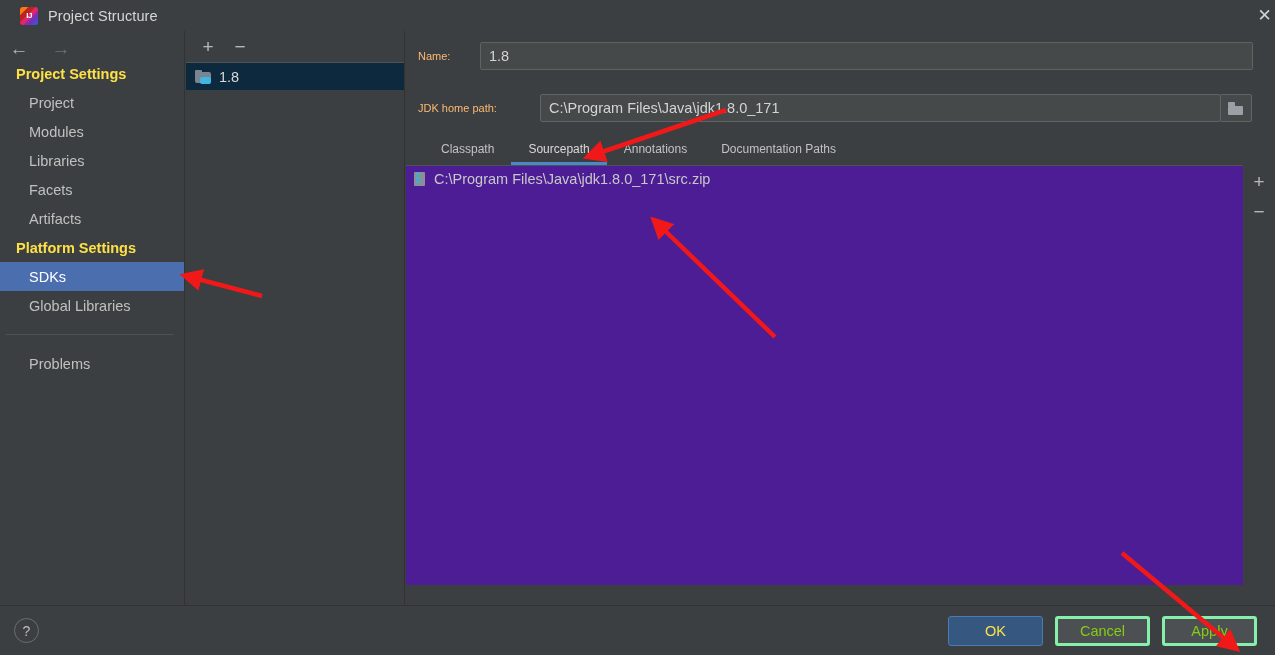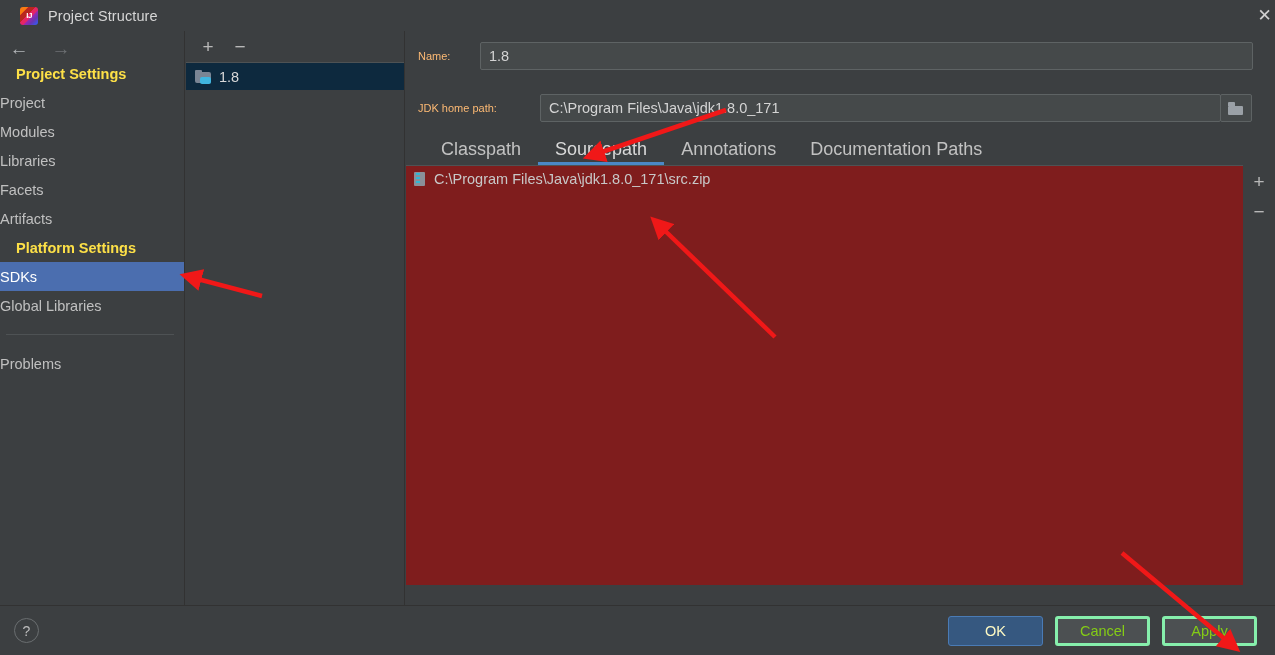--- a/index.html
+++ b/index.html
@@ -64,21 +64,21 @@
     display: flex; align-items: center; justify-content: center;
   }
   .nav-arrow.dim { color: #6e7174; }
 
   .group-head {
     font-size: 14.5px; font-weight: bold; color: #fde047;
     padding-left: 16px; height: 29px; display: flex; align-items: center;
   }
   .nav-item {
     font-size: 14.5px; color: #c0c0c0;
-    height: 29px; display: flex; align-items: center;
+    padding-left: 29px; height: 29px; display: flex; align-items: center;
   }
   .nav-item.selected {
     background: #4b6eaf; color: #ffffff;
   }
   .nav-sep {
     height: 1px; background: #4e5254; margin: 14px 10px 14px 6px;
   }
 
   
   .sdklist {
@@ -159,38 +159,38 @@
     border-radius: 1px 1px 0 0;
   }
 
   
   .tabs {
     display: flex; align-items: flex-end; gap: 0px;
     padding-left: 18px; height: 34px;
     border-bottom: 0px;
   }
   .tab {
-    font-size: 18px; color: #c2c2c2;
+    font-size: 12px; color: #c2c2c2;
     padding: 0 17px; height: 32px;
     display: flex; align-items: center;
     position: relative;
     margin-top: 44px;
   }
   .tab.active { color: #d9d9d9; }
   .tab.active::after {
     content: ""; position: absolute; left: 0; right: 0; bottom: 0;
     height: 3px; background: #4a88c7;
   }
 
   
   .pathwrap {
     display: flex; align-items: flex-start;
   }
   .pathlist {
-    background: #7f1d1d;
+    background: #4c1d95;
     border-top: 1px solid #4e5254;
   }
   .path-row {
     height: 25px; display: flex; align-items: center; gap: 7px;
     padding-left: 7px; font-size: 14.5px; color: #c8c8c8;
   }
   .path-row.selected {
     background: #4b6eaf; color: #ffffff;
   }
   .zip-ic {
@@ -233,21 +233,21 @@
     margin-left: auto; display: flex; align-items: center; gap: 12px;
     padding-right: 18px;
   }
   .btn {
     min-width: 95px; height: 30px; border-radius: 3px;
     border: 3px solid #86efac; background: #4c5052;
     display: flex; align-items: center; justify-content: center;
     font-size: 14.5px; color: #84cc16;
   }
   .btn.primary {
-    background: #365880; border: 1px solid #4a7bb5; color: #fef9c3;
+    background: #365880; border: 1px solid #4a7bb5; color: #fde047;
   }
 
   
   .annot { position: absolute; left: 0; top: 0; width: 1275px; height: 655px;
            pointer-events: none; }
 </style>
 </head>
 <body>
 
 <div id="app">

